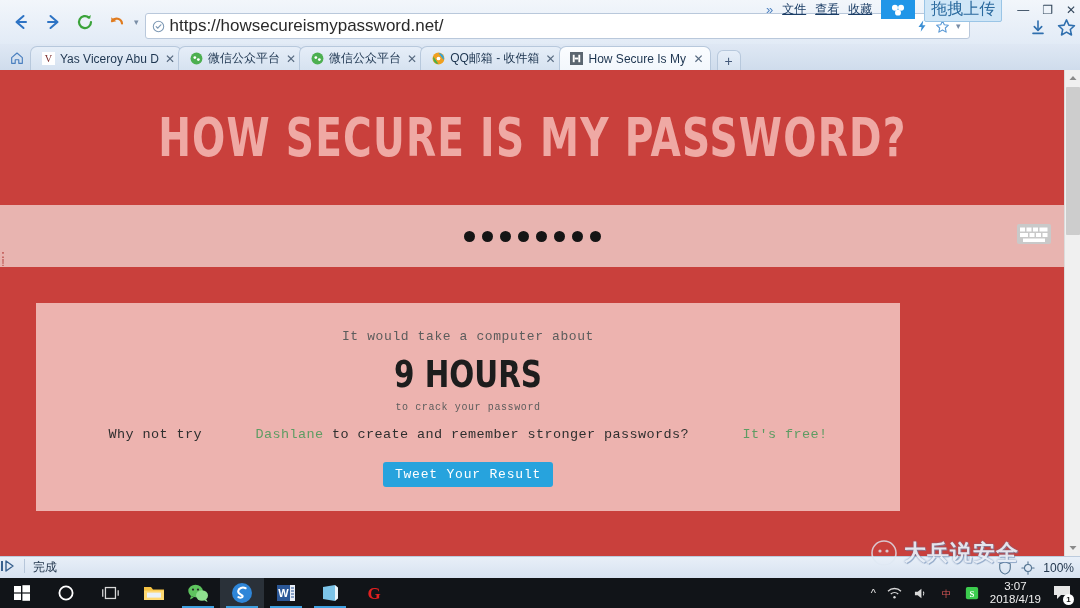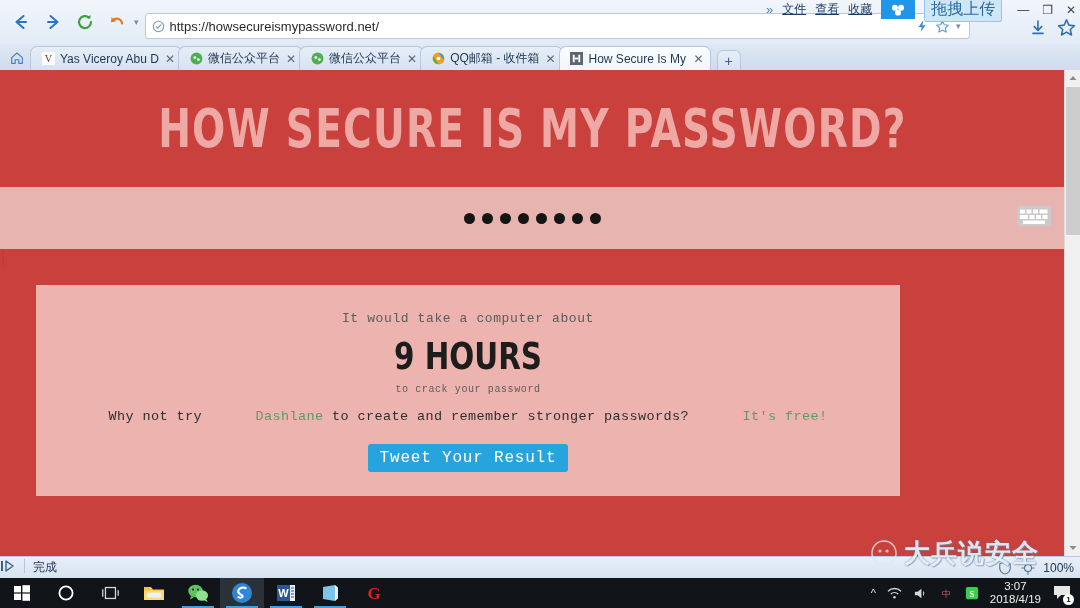--- a/index.html
+++ b/index.html
@@ -29,21 +29,21 @@
   .navbtn svg { display: block; }
 
   .omnibox {
     flex: 0 0 auto; width: 825px; height: 26px; margin-left: 6px;
     background: #fff; border: 1px solid #b9c8db; border-radius: 3px;
     display: flex; align-items: center; padding: 0 4px;
     position: relative; top: 4px;
   }
   .omni-shield { width: 18px; display: flex; align-items: center; justify-content: center; }
   .omni-url {
-    flex: 1; font-size: 13px; color: #2a2a2a; white-space: nowrap; overflow: hidden;
+    flex: 1; font-size: 17px; color: #2a2a2a; white-space: nowrap; overflow: hidden;
     padding-left: 2px;
   }
   .omni-icons { display: flex; align-items: center; gap: 6px; padding-right: 4px; }
 
   .tb-right-icons {
     position: absolute; right: 4px; top: 18px;
     display: flex; align-items: center; gap: 10px;
   }
 
   
@@ -101,21 +101,21 @@
   }
 
   
   .viewport {
     position: absolute; left: 0; top: 70px; width: 1080px; height: 486px;
     background: #c9403c; overflow: hidden;
   }
   .page { position: absolute; left: 0; top: 0; width: 1064px; height: 486px; }
 
   .hero {
-    width: 1064px; height: 117px; background: #c9403c;
+    width: 1064px; height: 135px; background: #c9403c;
     display: flex; align-items: center; justify-content: center;
   }
   .hero h1 {
     font-family: "DejaVu Sans Condensed", "Liberation Sans Narrow", "Liberation Sans", sans-serif;
     font-size: 53px; font-weight: bold; letter-spacing: 1.5px;
     color: #efa9a4; transform: scaleX(0.82); transform-origin: center;
     white-space: nowrap;
   }
 
   .pwbar {
@@ -142,21 +142,21 @@
     font-size: 38px; font-weight: bold; color: #1d1d1d; letter-spacing: 0px;
     margin: 8px 0 6px; transform: scaleX(0.86); display: inline-block;
   }
   .line-sub { font-size: 10px; color: #5c5c5c; letter-spacing: 0.6px; }
   .line-cta { font-size: 13.5px; color: #2f2f2f; letter-spacing: 0.4px; margin-top: 14px; }
   .line-cta a { color: #5e9c63; text-decoration: none; margin-left: 45px; }
   .tweet-btn {
     display: inline-block; margin-top: 20px;
     background: #27a3dd; color: #ffffff; border: none;
     font-family: "Liberation Mono", "DejaVu Sans Mono", monospace;
-    font-size: 16px; letter-spacing: 0.8px; padding: 5px 12px; border-radius: 3px;
+    font-size: 13px; letter-spacing: 0.8px; padding: 5px 12px; border-radius: 3px;
   }
 
   .tipbar {
     width: 864px; margin: 24px auto 0; background: #262626; color: #fff;
     padding: 12px 16px;
     font-family: "DejaVu Sans Condensed", "Liberation Sans Narrow", "Liberation Sans", sans-serif;
     font-size: 17px; font-weight: bold; letter-spacing: 0.2px;
   }
   .tipbar span { display: inline-block; transform: scaleX(0.88); transform-origin: left; }
 
@@ -190,21 +190,21 @@
   .sb-right {
     margin-left: auto; display: flex; align-items: center; gap: 7px; padding-right: 6px;
   }
 
   
   .watermark {
     position: absolute; right: 10px; top: 536px; width: 200px; height: 34px;
     display: flex; align-items: center; gap: 6px; pointer-events: none;
   }
   .wm-text {
-    font-size: 26px; font-weight: bold; color: #e7edf6;
+    font-size: 22px; font-weight: bold; color: #e7edf6;
     text-shadow: 0 0 2px rgba(90,120,160,.9), 1px 1px 0 rgba(120,150,190,.6);
     letter-spacing: 1px; opacity: .95;
   }
 
   
   .taskbar {
     position: absolute; left: 0; top: 578px; width: 1080px; height: 30px;
     background: #111418; display: flex; align-items: center;
   }
   .tb-item {

